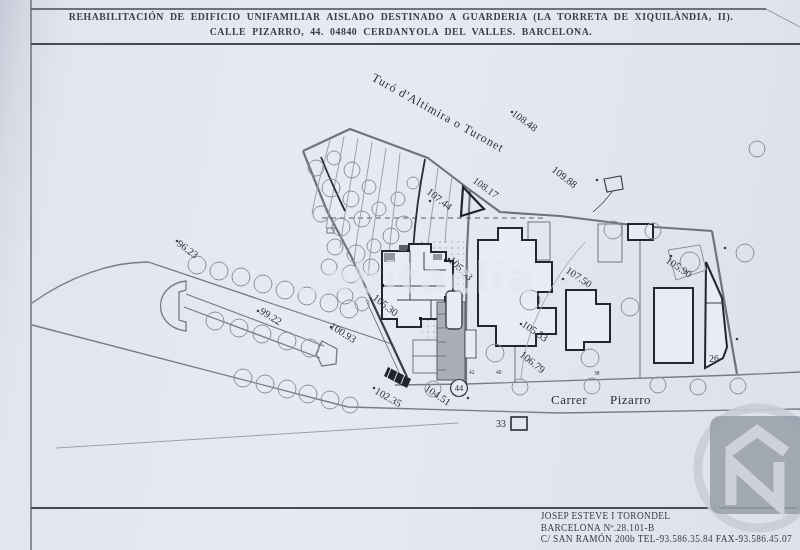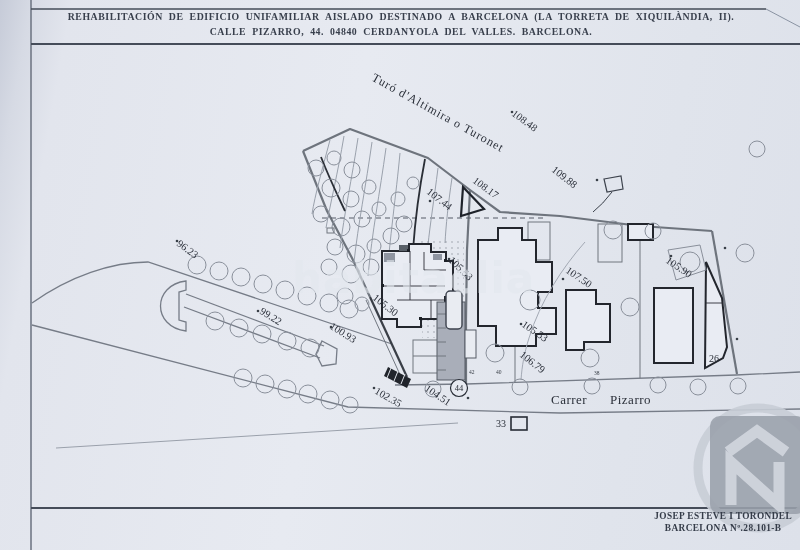--- a/index.html
+++ b/index.html
@@ -1,22 +1,22 @@
 <!DOCTYPE html>
 <html><head>
 <meta charset="utf-8">
 <style>
   html,body{margin:0;padding:0;background:#cfd4de;}
   .canvas{position:relative;width:800px;height:550px;overflow:hidden;
     background:linear-gradient(100deg,#c6cbd8 0%,#d6dae4 3.5%,#e2e5ed 8%,#e7eaf1 42%,#e0e4ec 78%,#dde1ea 100%);
     font-family:"Liberation Serif", serif;}
   .title-block{position:absolute;left:30px;top:9px;width:742px;text-align:center;
     color:#383f4c;font-size:9.8px;letter-spacing:.55px;word-spacing:3px;line-height:15px;font-weight:600;}
-  .footer-block{position:absolute;right:8px;top:511px;text-align:center;color:#353c49;
-    font-size:9.3px;letter-spacing:.4px;line-height:11.5px;font-weight:700;}
+  .footer-block{position:absolute;right:8px;top:511px;text-align:left;color:#353c49;
+    font-size:9.3px;letter-spacing:.4px;line-height:11.5px;font-weight:400;}
   .wmtext{position:absolute;left:292px;top:254px;font-family:"DejaVu Sans",sans-serif;
     font-weight:bold;font-size:42px;color:rgba(226,230,238,.62);letter-spacing:1px;pointer-events:none;}
   svg{position:absolute;left:0;top:0;}
   svg text{font-family:"Liberation Serif", serif;fill:#2c313b;}
   .elev{font-size:10.5px;}
   .area{font-size:12px;letter-spacing:1px;fill:#2b303a;}
   .street{font-size:13px;letter-spacing:.5px;fill:#2b303a;}
   .lot-sm{font-size:5.5px;fill:#3a4049;}
   .lot{font-size:10px;fill:#272c35;}
   .n44{font-size:8.5px;fill:#272c35;}
@@ -280,22 +280,23 @@
     <circle cx="758" cy="468" r="60" fill="none" stroke="rgba(200,205,214,0.9)" stroke-width="9"></circle>
     <rect x="710" y="416" width="96" height="98" rx="10" fill="rgba(154,160,171,0.88)"></rect>
     <polyline points="728,452 757,431 786,452" fill="none" stroke="rgba(208,212,220,0.95)" stroke-width="11"></polyline>
     <path d="M 731 505 L 731 462 L 779 505 L 779 462" fill="none" stroke="rgba(208,212,220,0.95)" stroke-width="11"></path>
   </g>
 </svg>
 
 <div class="wmtext">habitaclia</div>
 
 <div class="title-block">
-  <div>REHABILITACIÓN DE EDIFICIO UNIFAMILIAR AISLADO DESTINADO A BARCELONA (LA TORRETA DE XIQUILÀNDIA, II).</div>
+  <div>REHABILITACIÓN DE EDIFICIO UNIFAMILIAR AISLADO DESTINADO A GUARDERIA (LA TORRETA DE XIQUILÀNDIA, II).</div>
   <div>CALLE PIZARRO, 44. 04840 CERDANYOLA DEL VALLES. BARCELONA.</div>
 </div>
 
 <div class="footer-block">
   <div>JOSEP ESTEVE I TORONDEL</div>
   <div>BARCELONA Nº.28.101-B</div>
+  <div>C/ SAN RAMÓN 200b TEL-93.586.35.84 FAX-93.586.45.07</div>
 </div>
 
 </div>
 
 </body></html>

